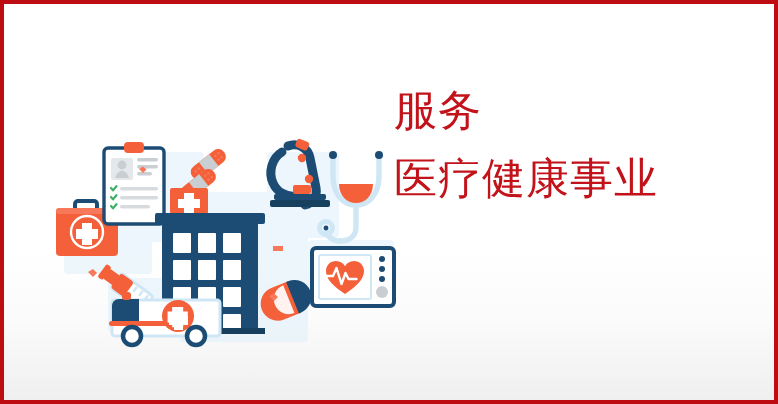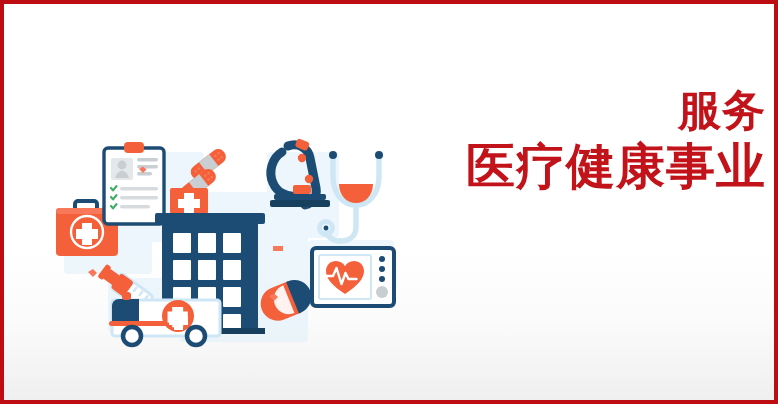--- a/index.html
+++ b/index.html
@@ -20,28 +20,28 @@
 
   
   .illus{
     position:absolute;left:8px;top:96px;width:390px;height:250px;
   }
   .illus svg{display:block;width:100%;height:100%;}
 
   
   .headline{
     position:absolute;left:390px;top:82px;width:372px;
-    text-align:right;
+    text-align:left;
     color:#c2121a;
-    font-weight:bold;
+    font-weight:normal;
     line-height:1.12;
     letter-spacing:1px;
   }
   .headline .l1{display:block;font-size:43px;}
-  .headline .l2{display:block;font-size:49px;margin-top:5px;}
+  .headline .l2{display:block;font-size:43px;margin-top:20px;}
 
   .logoblock{
     position:absolute;left:390px;top:226px;width:372px;
     text-align:center;
   }
   .logomark{
     width:76px;height:76px;margin:0 auto;display:block;
   }
   .cname-cn{
     margin-top:5px;

